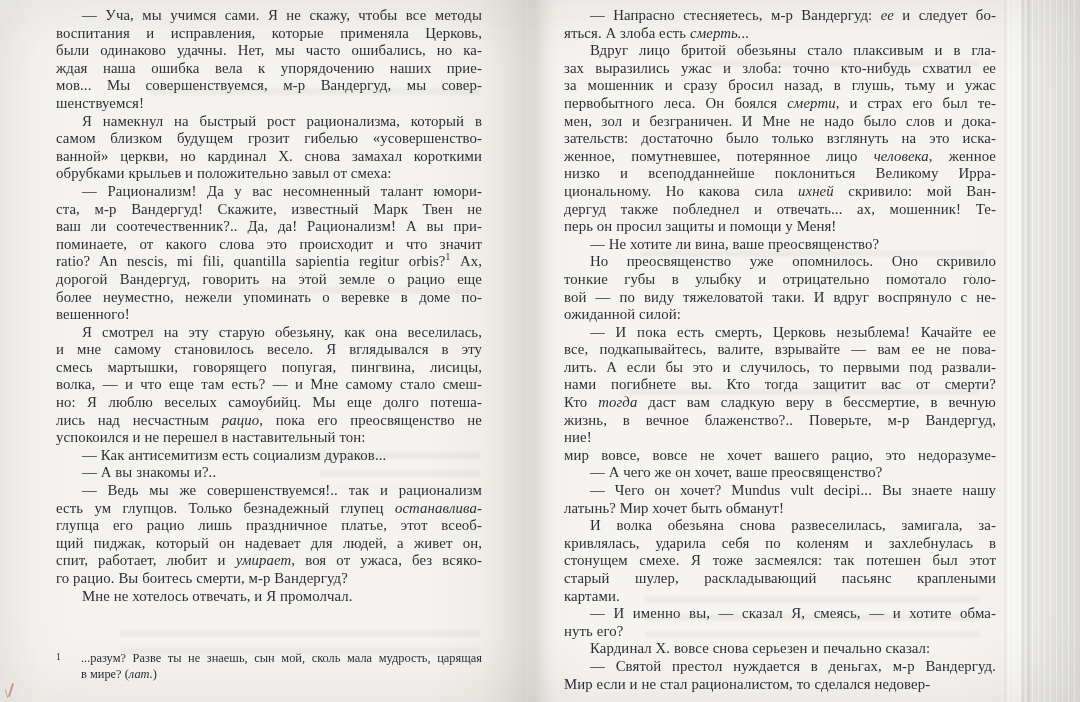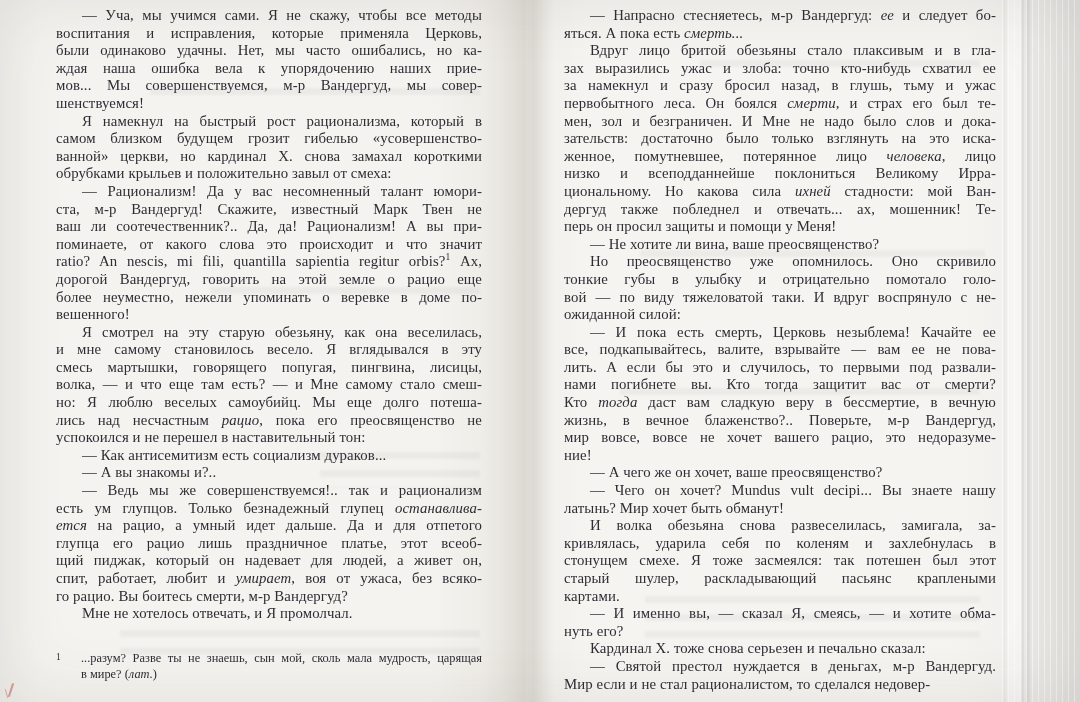--- a/index.html
+++ b/index.html
@@ -92,21 +92,20 @@
         </div>
         <div class="para">
           <div class="line indent"><span>— Как антисемитизм есть социализм дураков...</span></div>
         </div>
         <div class="para">
           <div class="line indent"><span>— А вы знакомы и?..</span></div>
         </div>
         <div class="para">
           <div class="line indent just"><span>— Ведь мы же совершенствуемся!.. так и рационализм</span></div>
           <div class="line just"><span>есть ум глупцов. Только безнадежный глупец </span><span class="it">останавлива-</span></div>
-          <div class="line just"><span class="it">ется</span><span> на рацио, а умный идет дальше. Да и для отпетого</span></div>
           <div class="line just"><span>глупца его рацио лишь праздничное платье, этот всеоб-</span></div>
           <div class="line just"><span>щий пиджак, который он надевает для людей, а живет он,</span></div>
           <div class="line just"><span>спит, работает, любит и </span><span class="it">умирает</span><span>, воя от ужаса, без всяко-</span></div>
           <div class="line"><span>го рацио. Вы боитесь смерти, м-р Вандергуд?</span></div>
         </div>
         <div class="para">
           <div class="line indent"><span>Мне не хотелось отвечать, и Я промолчал.</span></div>
         </div>
       </div>
     <div class="footnote">
@@ -116,74 +115,74 @@
           <div class="fn-line"><span>в мире? (</span><span class="it">лат.</span><span>)</span></div>
         </div>
     </div>
     <div class="pen-mark"></div>
   </div>
 
   <div class="page right">
     <div class="text">
         <div class="para">
           <div class="line indent just"><span>— Напрасно стесняетесь, м-р Вандергуд: </span><span class="it">ее</span><span> и следует бо-</span></div>
-          <div class="line"><span>яться. А пока есть </span><span class="it">смерть...</span></div>
+          <div class="line"><span>яться. А злоба есть </span><span class="it">смерть...</span></div>
         </div>
         <div class="para">
           <div class="line indent just"><span>Вдруг лицо бритой обезьяны стало плаксивым и в гла-</span></div>
           <div class="line just"><span>зах выразились ужас и злоба: точно кто-нибудь схватил ее</span></div>
-          <div class="line just"><span>за намекнул и сразу бросил назад, в глушь, тьму и ужас</span></div>
+          <div class="line just"><span>за мошенник и сразу бросил назад, в глушь, тьму и ужас</span></div>
           <div class="line just"><span>первобытного леса. Он боялся </span><span class="it">смерти</span><span>, и страх его был те-</span></div>
           <div class="line just"><span>мен, зол и безграничен. И Мне не надо было слов и дока-</span></div>
           <div class="line just"><span>зательств: достаточно было только взглянуть на это иска-</span></div>
-          <div class="line just"><span>женное, помутневшее, потерянное лицо </span><span class="it">человека</span><span>, лицо</span></div>
+          <div class="line just"><span>женное, помутневшее, потерянное лицо </span><span class="it">человека</span><span>, женное</span></div>
           <div class="line just"><span>низко и всеподданнейше поклониться Великому Ирра-</span></div>
-          <div class="line just"><span>циональному. Но какова сила </span><span class="it">ихней</span><span> стадности: мой Ван-</span></div>
+          <div class="line just"><span>циональному. Но какова сила </span><span class="it">ихней</span><span> скривило: мой Ван-</span></div>
           <div class="line just"><span>дергуд также побледнел и отвечать... ах, мошенник! Те-</span></div>
           <div class="line"><span>перь он просил защиты и помощи у Меня!</span></div>
         </div>
         <div class="para">
           <div class="line indent"><span>— Не хотите ли вина, ваше преосвященство?</span></div>
         </div>
         <div class="para">
           <div class="line indent just"><span>Но преосвященство уже опомнилось. Оно скривило</span></div>
           <div class="line just"><span>тонкие губы в улыбку и отрицательно помотало голо-</span></div>
           <div class="line just"><span>вой — по виду тяжеловатой таки. И вдруг воспрянуло с не-</span></div>
           <div class="line"><span>ожиданной силой:</span></div>
         </div>
         <div class="para">
           <div class="line indent just"><span>— И пока есть смерть, Церковь незыблема! Качайте ее</span></div>
           <div class="line just"><span>все, подкапывайтесь, валите, взрывайте — вам ее не пова-</span></div>
           <div class="line just"><span>лить. А если бы это и случилось, то первыми под развали-</span></div>
           <div class="line just"><span>нами погибнете вы. Кто тогда защитит вас от смерти?</span></div>
           <div class="line just"><span>Кто </span><span class="it">тогда</span><span> даст вам сладкую веру в бессмертие, в вечную</span></div>
           <div class="line just"><span>жизнь, в вечное блаженство?.. Поверьте, м-р Вандергуд,</span></div>
+          <div class="line"><span>ние!</span></div>
           <div class="line just"><span>мир вовсе, вовсе не хочет вашего рацио, это недоразуме-</span></div>
-          <div class="line"><span>ние!</span></div>
         </div>
         <div class="para">
           <div class="line indent"><span>— А чего же он хочет, ваше преосвященство?</span></div>
         </div>
         <div class="para">
           <div class="line indent just"><span>— Чего он хочет? Mundus vult decipi... Вы знаете нашу</span></div>
           <div class="line"><span>латынь? Мир хочет быть обманут!</span></div>
         </div>
         <div class="para">
           <div class="line indent just"><span>И волка обезьяна снова развеселилась, замигала, за-</span></div>
           <div class="line just"><span>кривлялась, ударила себя по коленям и захлебнулась в</span></div>
           <div class="line just"><span>стонущем смехе. Я тоже засмеялся: так потешен был этот</span></div>
           <div class="line just"><span>старый шулер, раскладывающий пасьянс краплеными</span></div>
           <div class="line"><span>картами.</span></div>
         </div>
         <div class="para">
           <div class="line indent just"><span>— И именно вы, — сказал Я, смеясь, — и хотите обма-</span></div>
           <div class="line"><span>нуть его?</span></div>
         </div>
         <div class="para">
-          <div class="line indent"><span>Кардинал Х. тоже снова серьезен и печально сказал:</span></div>
+          <div class="line indent"><span>Кардинал Х. вовсе снова серьезен и печально сказал:</span></div>
         </div>
         <div class="para">
           <div class="line indent just"><span>— Святой престол нуждается в деньгах, м-р Вандергуд.</span></div>
           <div class="line"><span>Мир если и не стал рационалистом, то сделался недовер-</span></div>
         </div>
       </div>
   </div>
 
   <div class="gutter"></div>
   <div class="fore-edge"></div>

